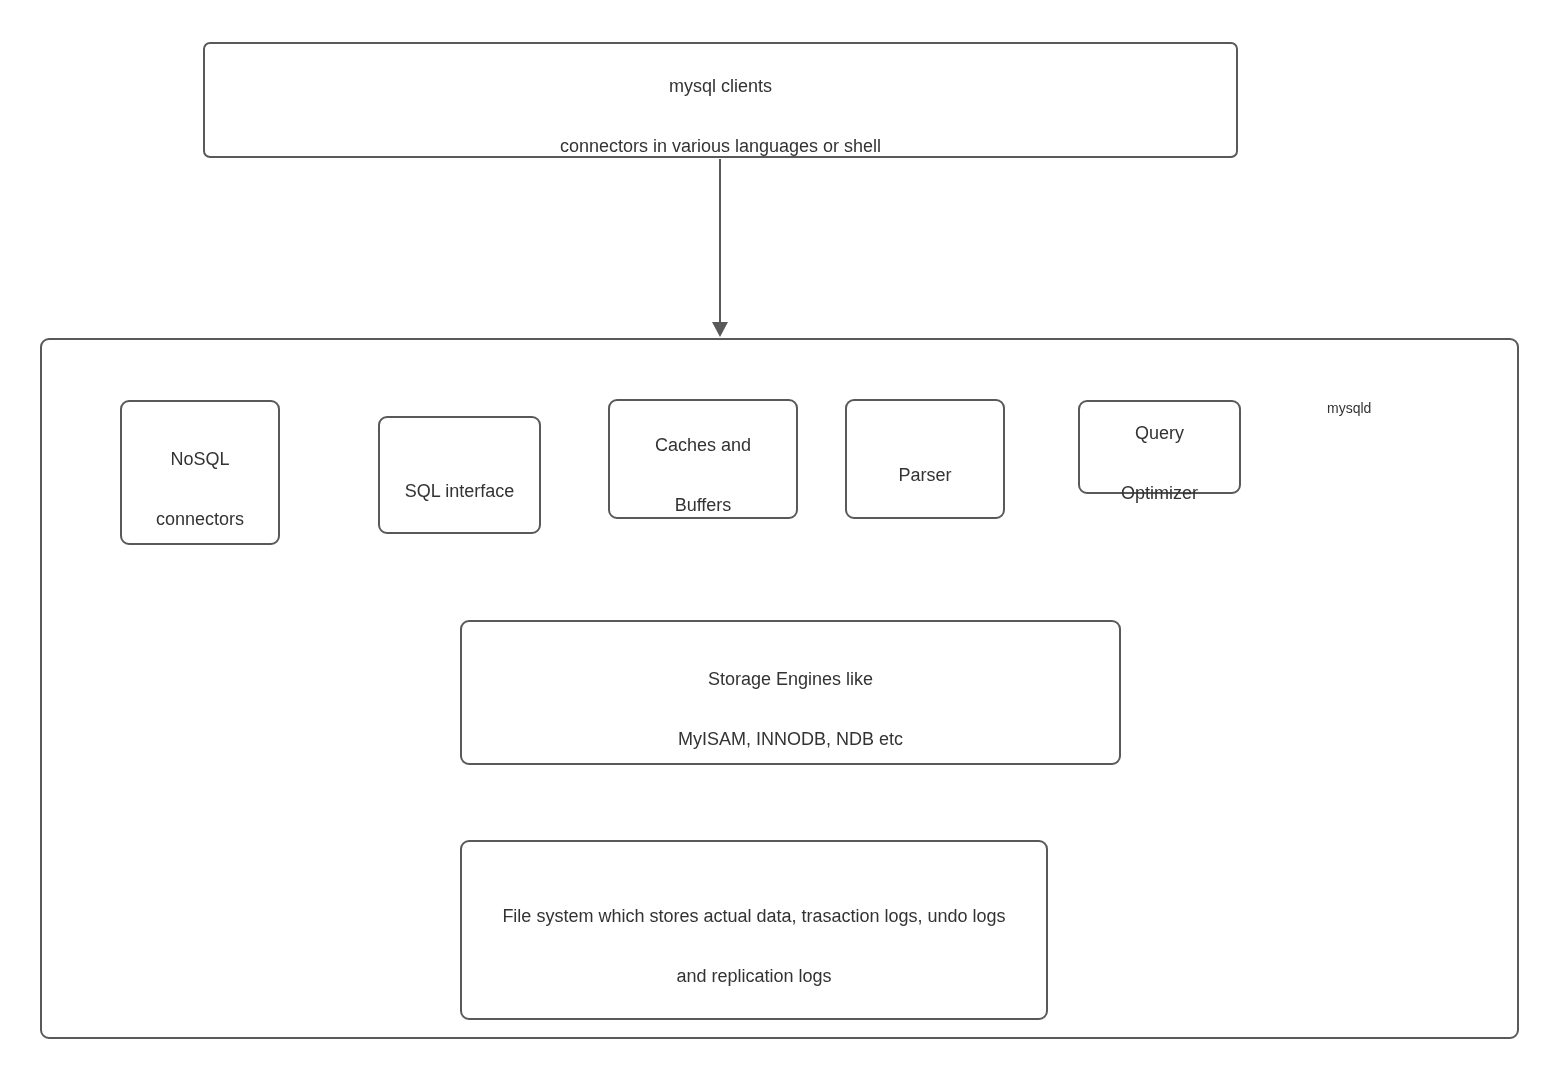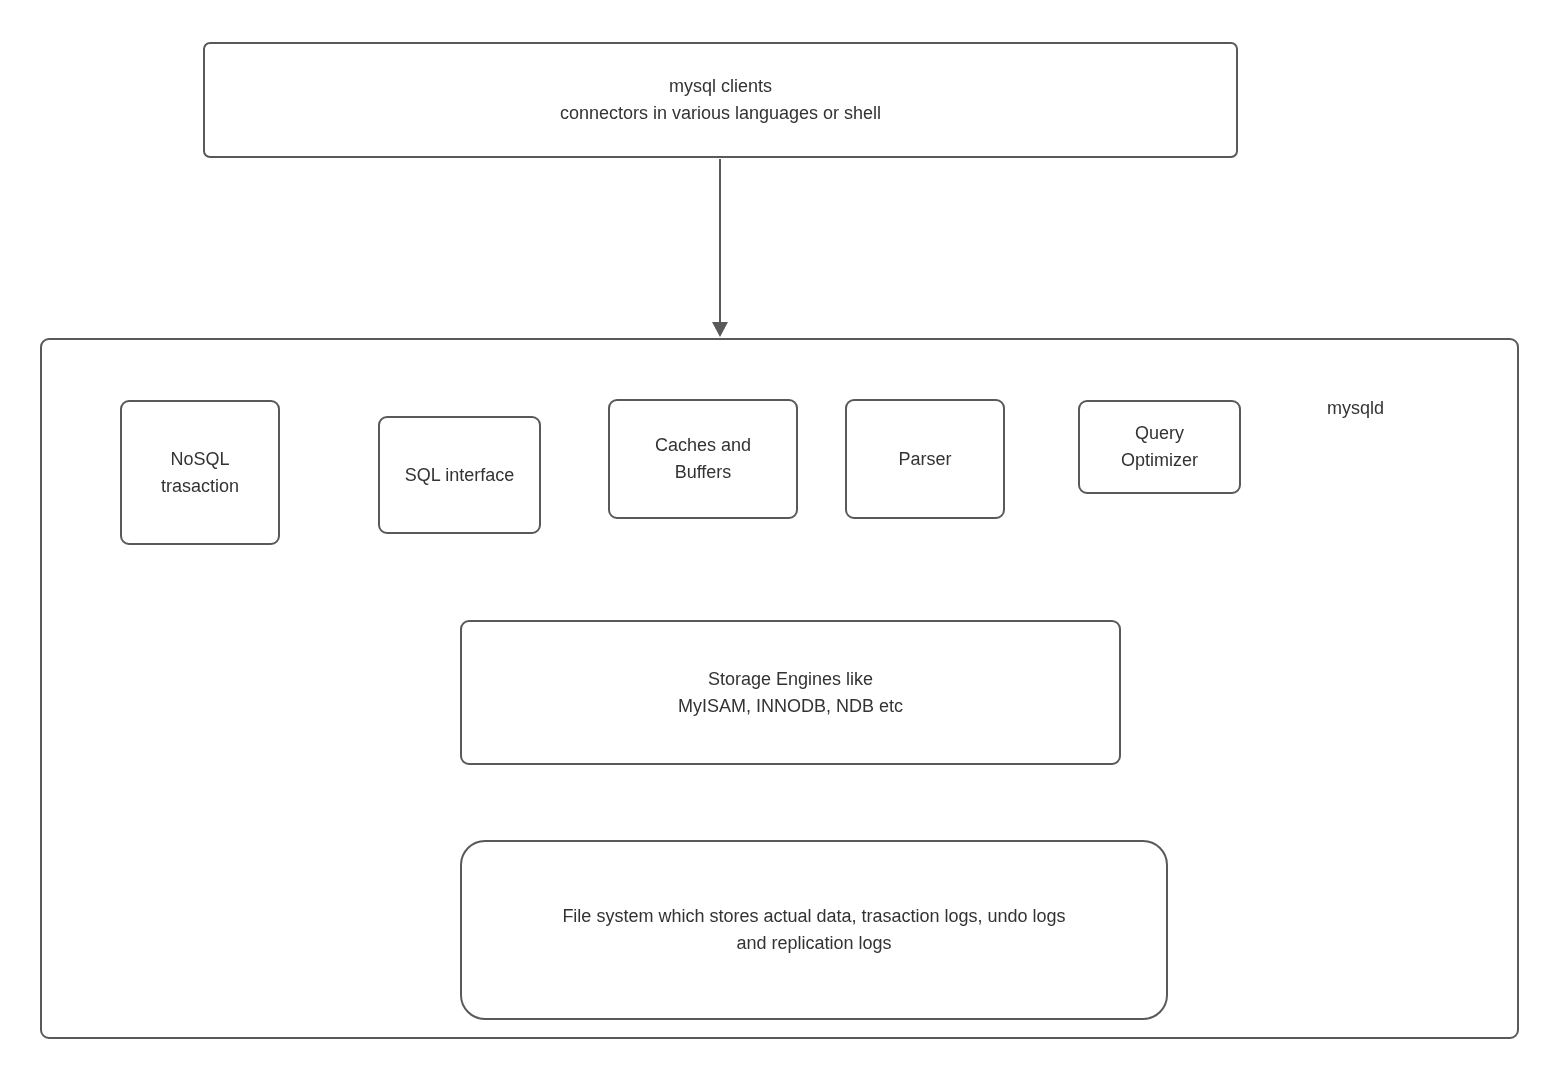--- a/index.html
+++ b/index.html
@@ -22,21 +22,21 @@
     background: #ffffff;
     display: flex;
     flex-direction: column;
     align-items: center;
     justify-content: center;
     text-align: center;
     font-size: 18px;
     line-height: 27px;
     color: #333333;
   }
-  .node span { display: block; }
+  .node span { display: block; margin-top: 33px; }
 
   
   .clients-box { left: 203px; top: 42px; width: 1035px; height: 116px; border-radius: 7px; }
 
   
   .arrow-line {
     position: absolute;
     left: 719px; top: 159px;
     width: 0; height: 166px;
     border-left: 2px solid #595959;
@@ -55,55 +55,55 @@
     position: absolute;
     left: 40px; top: 338px;
     width: 1479px; height: 701px;
     border: 2px solid #595959;
     border-radius: 9px;
     background: #ffffff;
   }
   .mysqld-label {
     position: absolute;
     left: 1327px; top: 397px;
-    font-size: 18px;
+    font-size: 14px;
     line-height: 22px;
     color: #333333;
   }
 
   
   .nosql-box     { left: 120px;  top: 400px; width: 160px; height: 145px; }
   .sql-box       { left: 378px;  top: 416px; width: 163px; height: 118px; }
   .caches-box    { left: 608px;  top: 399px; width: 190px; height: 120px; }
   .parser-box    { left: 845px;  top: 399px; width: 160px; height: 120px; }
   .optimizer-box { left: 1078px; top: 400px; width: 163px; height: 94px; }
 
   
   .storage-box    { left: 460px; top: 620px; width: 661px; height: 145px; }
-  .filesystem-box { left: 460px; top: 840px; width: 708px; height: 180px; border-radius: 25px; }
+  .filesystem-box { left: 460px; top: 840px; width: 588px; height: 180px; }
 </style>
 </head>
 <body>
 
 <div class="canvas">
 
   <div class="node clients-box">
     <span>mysql clients</span>
     <span>connectors in various languages or shell</span>
   </div>
 
   <div class="arrow-line"></div>
   <div class="arrow-head"></div>
 
   <div class="mysqld-container"></div>
   <div class="mysqld-label">mysqld</div>
 
   <div class="node nosql-box">
     <span>NoSQL</span>
-    <span>trasaction</span>
+    <span>connectors</span>
   </div>
 
   <div class="node sql-box">
     <span>SQL interface</span>
   </div>
 
   <div class="node caches-box">
     <span>Caches and</span>
     <span>Buffers</span>
   </div>

